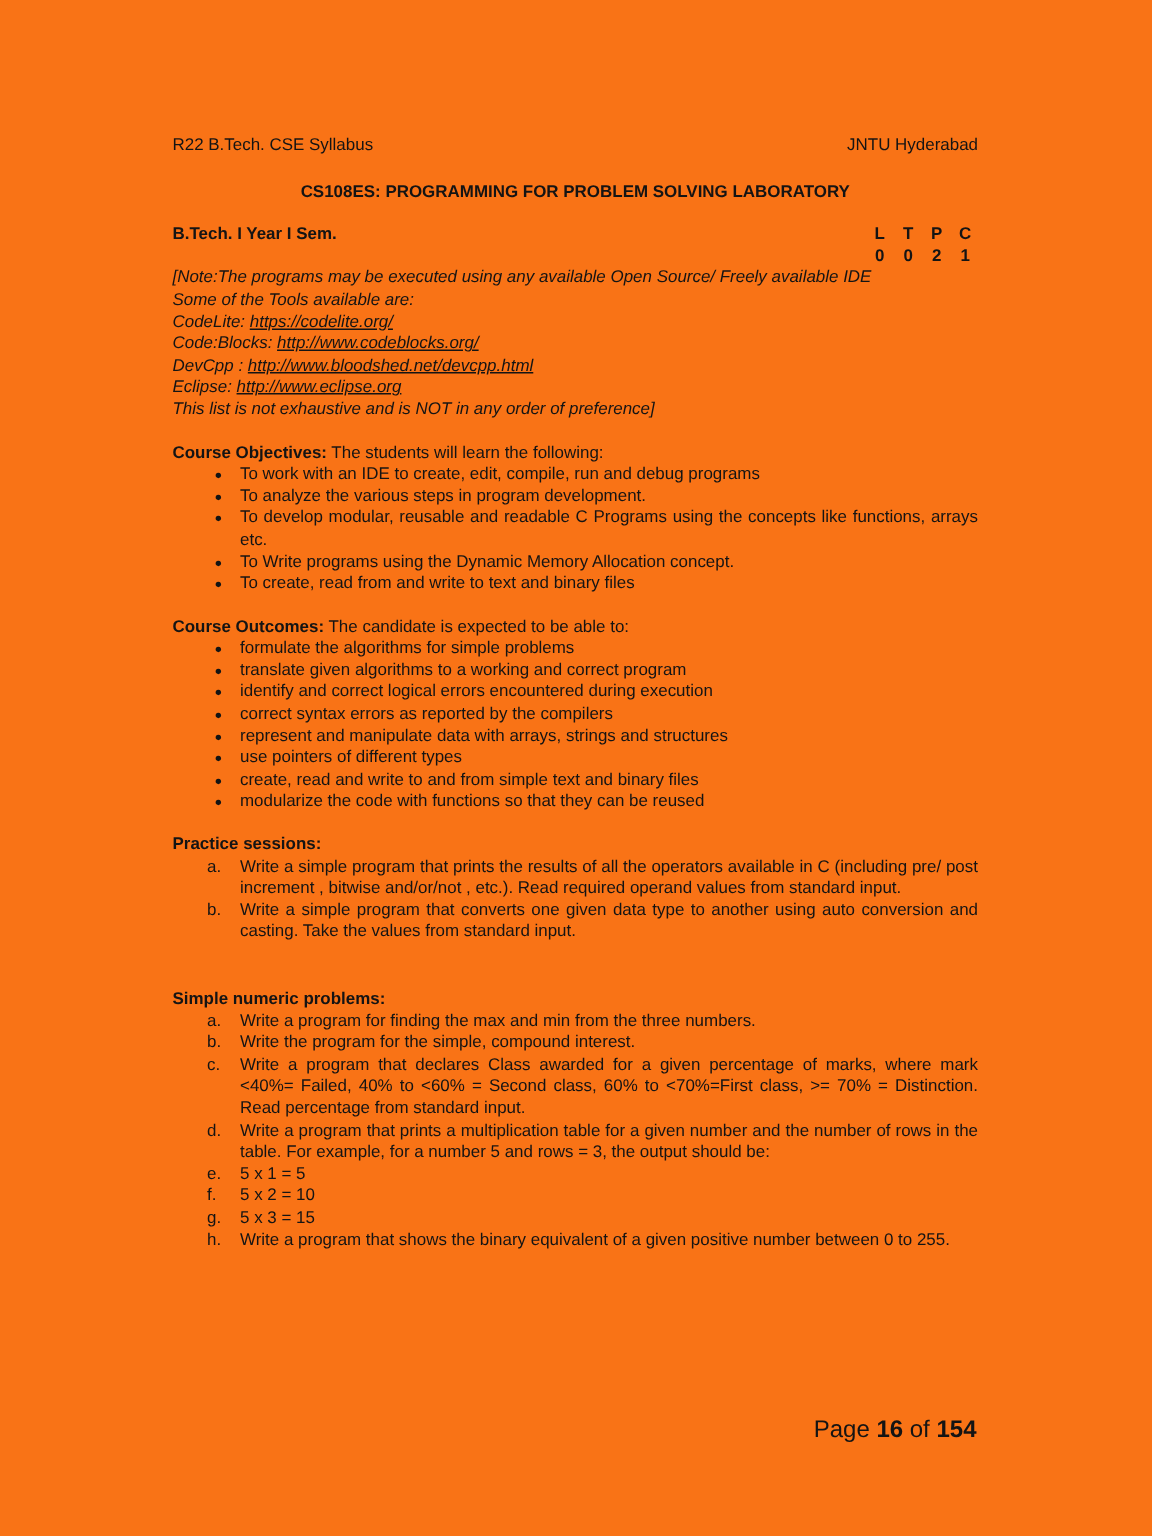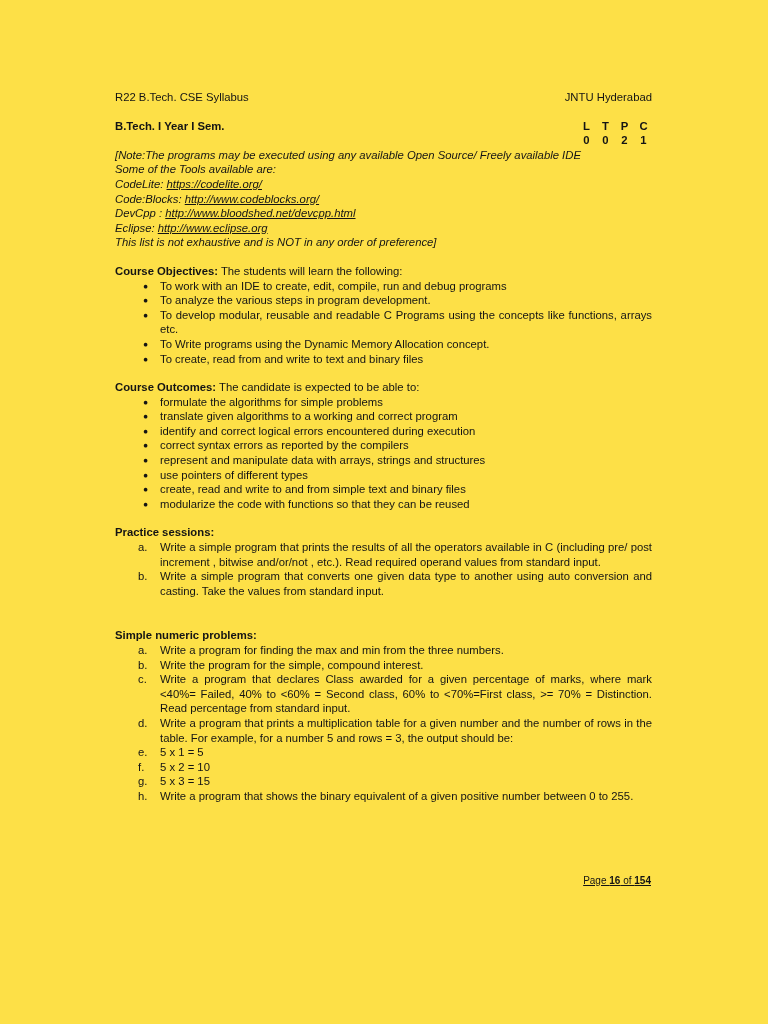--- a/index.html
+++ b/index.html
@@ -1,20 +1,20 @@
 <!DOCTYPE html>
 <html><head>
 <meta charset="utf-8">
 <style>
   html, body { margin: 0; padding: 0; background: #ffffff; }
   .page {
     position: relative;
     width: 768px;
     height: 1024px;
-    background: #fde047;
+    background: #f97316;
     overflow: hidden;
     font-family: "Liberation Sans", sans-serif;
     font-size: 11.3px;
     line-height: 14.6px;
     color: #141414;
   }
   .content {
     position: absolute;
     left: 115px;
     top: 90px;
@@ -65,37 +65,37 @@
     position: absolute;
     left: 28px;
     top: 0;
     font-size: 8.5px;
   }
   .lettered .item { display: flex; }
   .lettered .letter { flex: none; width: 22px; margin-left: 23px; }
   .lettered .text { flex: 1; text-align: justify; }
   .footer {
     position: absolute;
-    top: 874px;
+    top: 947px;
     right: 117px;
-    font-size: 10px;
-    text-decoration: underline;
+    font-size: 16px;
   }
 </style>
 </head>
 <body>
 
 <div class="page">
   <div class="content">
 
     <div class="doc-header">
       <span>R22 B.Tech. CSE Syllabus</span>
       <span>JNTU Hyderabad</span>
     </div>
 
+    <div class="title">CS108ES: PROGRAMMING FOR PROBLEM SOLVING LABORATORY</div>
 
     <div class="sem-row">
       <span class="sem">B.Tech. I Year I Sem.</span>
       <div class="ltpc">
         <span>L</span>
         <span>T</span>
         <span>P</span>
         <span>C</span>
         <span>0</span>
         <span>0</span>

